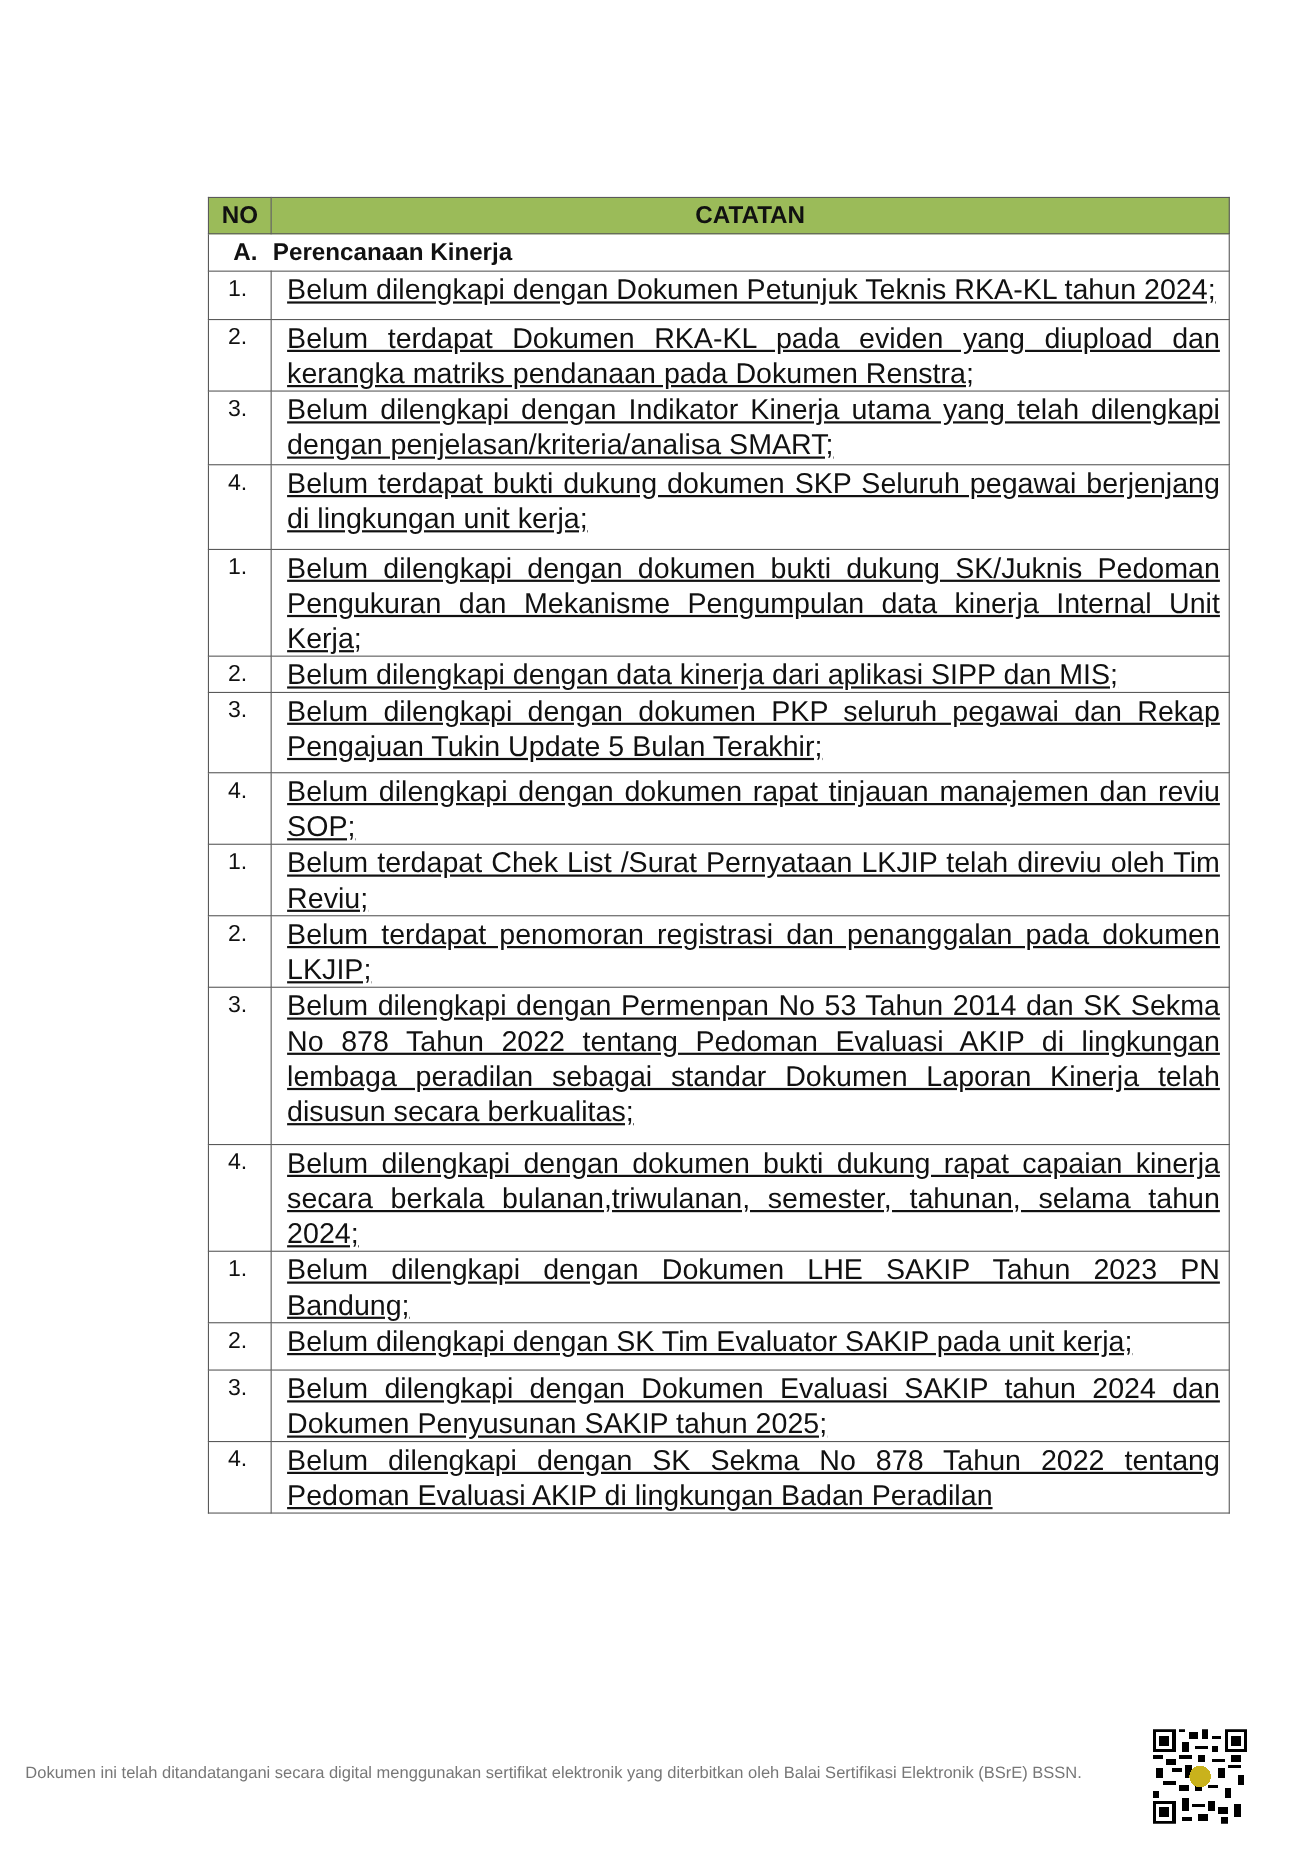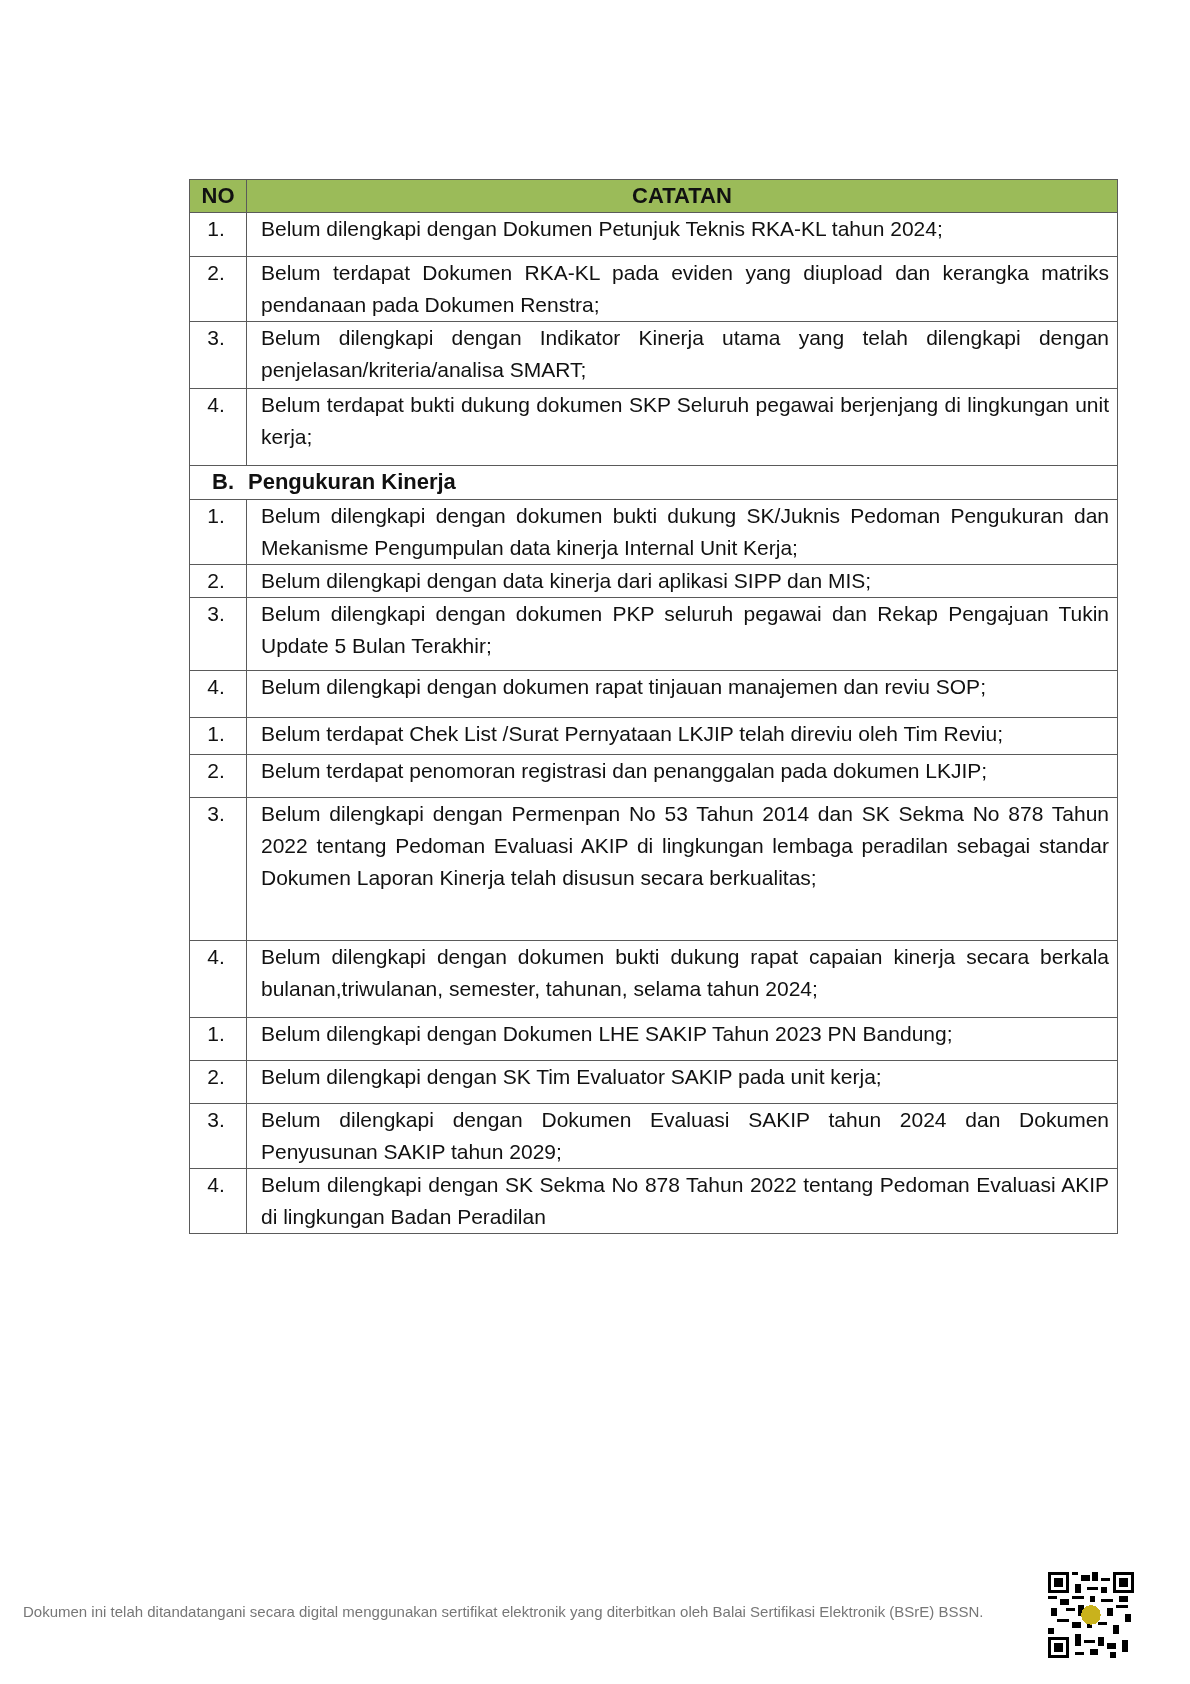--- a/index.html
+++ b/index.html
@@ -4,57 +4,57 @@
 <style>
   html, body { margin: 0; padding: 0; background: #ffffff; }
   body { width: 1190px; height: 1684px; position: relative; overflow: hidden; font-family: "Liberation Sans", sans-serif; color: #111; }
   .tbl { position: absolute; left: 189px; top: 179px; width: 929px; border-collapse: collapse; table-layout: fixed; }
   .tbl td, .tbl th { border: 1px solid #5a5a5a; padding: 0; vertical-align: top; margin-left: 48px; }
   .tbl col.no { width: 57px; }
   .tbl th { background: #9bbb59; font-weight: bold; font-size: 22px; height: 32px; line-height: 32px; text-align: center; }
   .tbl tr.sec td { height: 32px; font-weight: bold; font-size: 22px; line-height: 32px; }
   .sec .letter { display: inline-block; width: 58px; text-align: right; padding-right: 14px; box-sizing: border-box; }
   .tbl td.num { text-align: center; font-size: 21px; line-height: 32px; padding-right: 4px; }
-  .tbl td.txt { font-size: 21px; line-height: 32px; text-align: justify; padding: 0 8px 0 14px; }
+  .tbl td.txt { font-size: 26px; line-height: 32px; text-align: justify; padding: 0 8px 0 14px; text-decoration: underline; }
   .footer { position: absolute; left: 23px; top: 1603px; font-size: 15px; color: #777; white-space: nowrap; }
   .qr { position: absolute; left: 1048px; top: 1572px; width: 86px; height: 86px; }
 </style>
 </head>
 <body>
 
 <table class="tbl">
   <colgroup>
       <col class="no">
       <col>
     </colgroup>
   <thead>
     <tr>
       <th>NO</th>
       <th>CATATAN</th>
     </tr>
   </thead>
   <tbody id="tbody">
+      <tr class="sec">
+        <td colspan="2" style="height: 33px;"><span class="letter">A.</span><span>Perencanaan Kinerja</span></td>
+      </tr>
       <tr>
         <td class="num" style="height: 43px;">1.</td>
         <td class="txt">Belum dilengkapi dengan Dokumen Petunjuk Teknis RKA-KL tahun 2024;</td>
       </tr>
       <tr>
         <td class="num" style="height: 64px;">2.</td>
         <td class="txt">Belum terdapat Dokumen RKA-KL pada eviden yang diupload  dan kerangka matriks pendanaan pada Dokumen Renstra;</td>
       </tr>
       <tr>
         <td class="num" style="height: 66px;">3.</td>
         <td class="txt">Belum dilengkapi dengan Indikator Kinerja utama yang telah dilengkapi dengan penjelasan/kriteria/analisa SMART;</td>
       </tr>
       <tr>
         <td class="num" style="height: 76px;">4.</td>
         <td class="txt">Belum terdapat bukti dukung dokumen SKP Seluruh pegawai berjenjang di lingkungan unit kerja;</td>
-      </tr>
-      <tr class="sec">
-        <td colspan="2" style="height: 33px;"><span class="letter">B.</span><span>Pengukuran Kinerja</span></td>
       </tr>
       <tr>
         <td class="num" style="height: 60px;">1.</td>
         <td class="txt">Belum dilengkapi dengan dokumen bukti dukung SK/Juknis Pedoman Pengukuran dan Mekanisme Pengumpulan data kinerja Internal Unit Kerja;</td>
       </tr>
       <tr>
         <td class="num" style="height: 32px;">2.</td>
         <td class="txt">Belum dilengkapi dengan data kinerja dari aplikasi SIPP dan MIS;</td>
       </tr>
       <tr>
@@ -84,21 +84,21 @@
       <tr>
         <td class="num" style="height: 42px;">1.</td>
         <td class="txt">Belum dilengkapi  dengan Dokumen LHE SAKIP Tahun 2023 PN Bandung;</td>
       </tr>
       <tr>
         <td class="num" style="height: 42px;">2.</td>
         <td class="txt">Belum dilengkapi dengan SK Tim Evaluator SAKIP pada unit kerja;</td>
       </tr>
       <tr>
         <td class="num" style="height: 64px;">3.</td>
-        <td class="txt">Belum dilengkapi dengan Dokumen Evaluasi SAKIP tahun 2024 dan Dokumen Penyusunan SAKIP tahun 2029;</td>
+        <td class="txt">Belum dilengkapi dengan Dokumen Evaluasi SAKIP tahun 2024 dan Dokumen Penyusunan SAKIP tahun 2025;</td>
       </tr>
       <tr>
         <td class="num" style="height: 64px;">4.</td>
         <td class="txt">Belum dilengkapi dengan SK Sekma No 878 Tahun 2022 tentang Pedoman Evaluasi AKIP di lingkungan Badan Peradilan</td>
       </tr>
     </tbody>
 </table>
 
 <div class="footer">Dokumen ini telah ditandatangani secara digital menggunakan sertifikat elektronik yang diterbitkan oleh Balai Sertifikasi Elektronik (BSrE) BSSN.</div>
 

